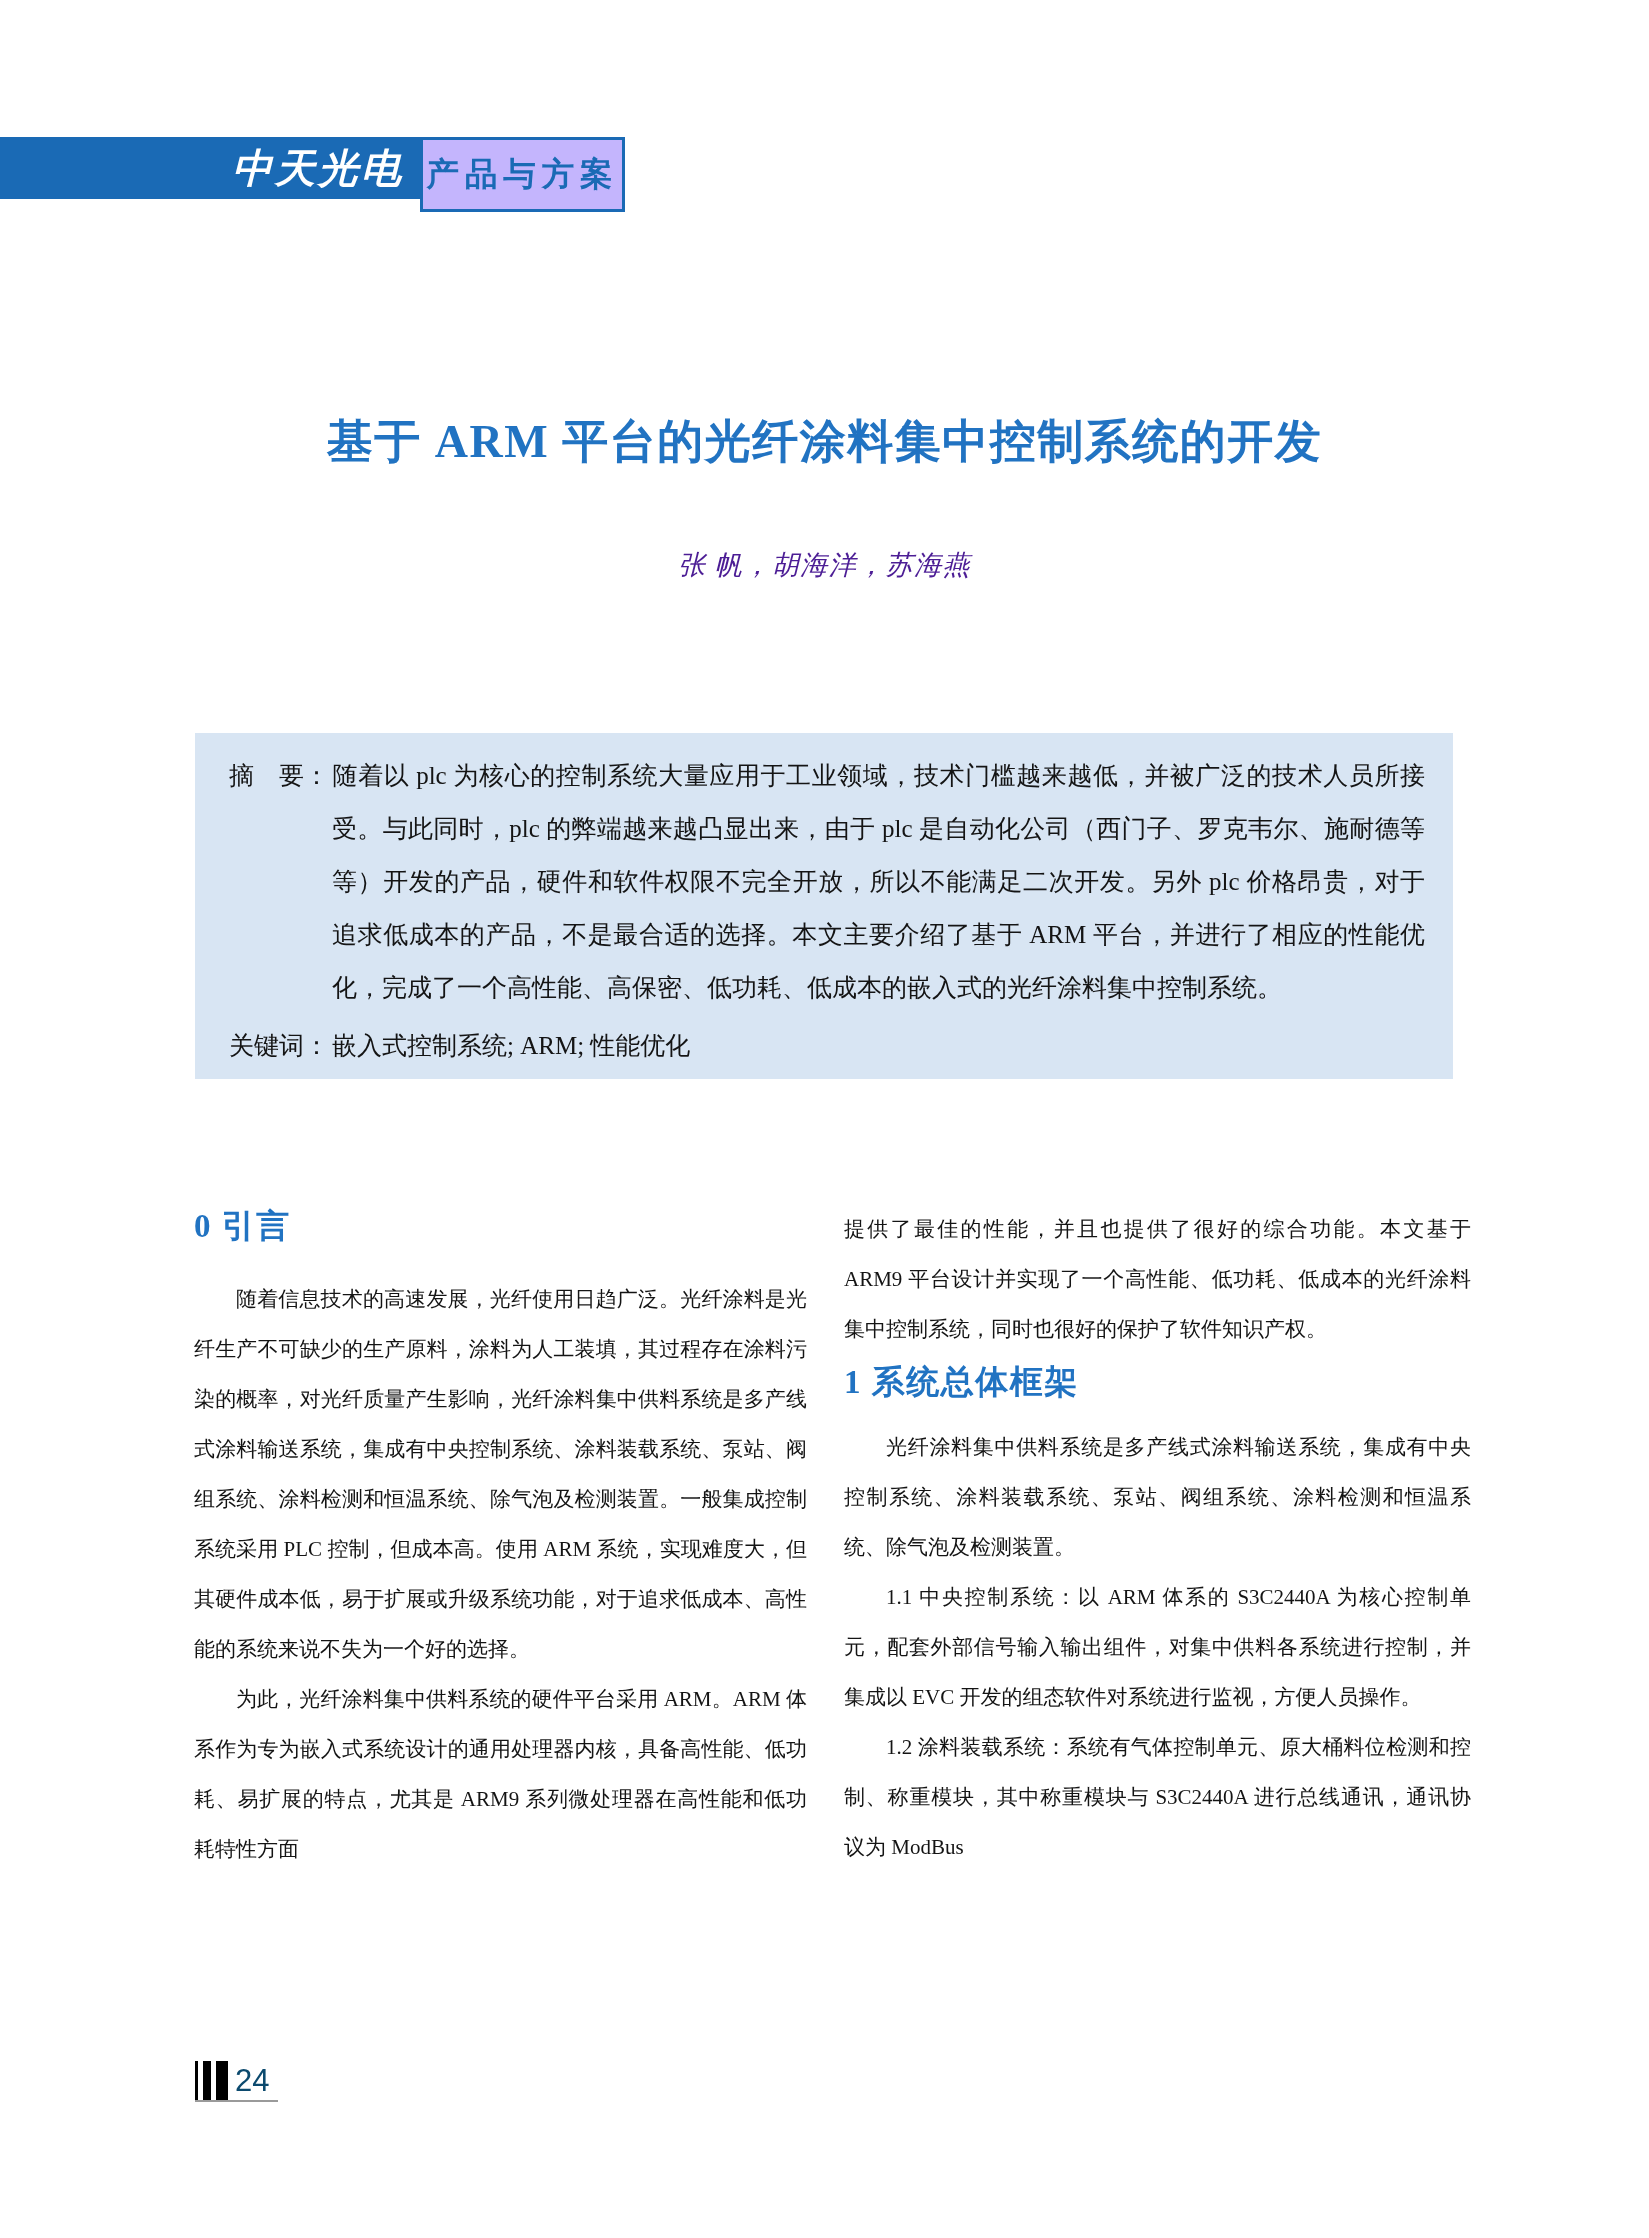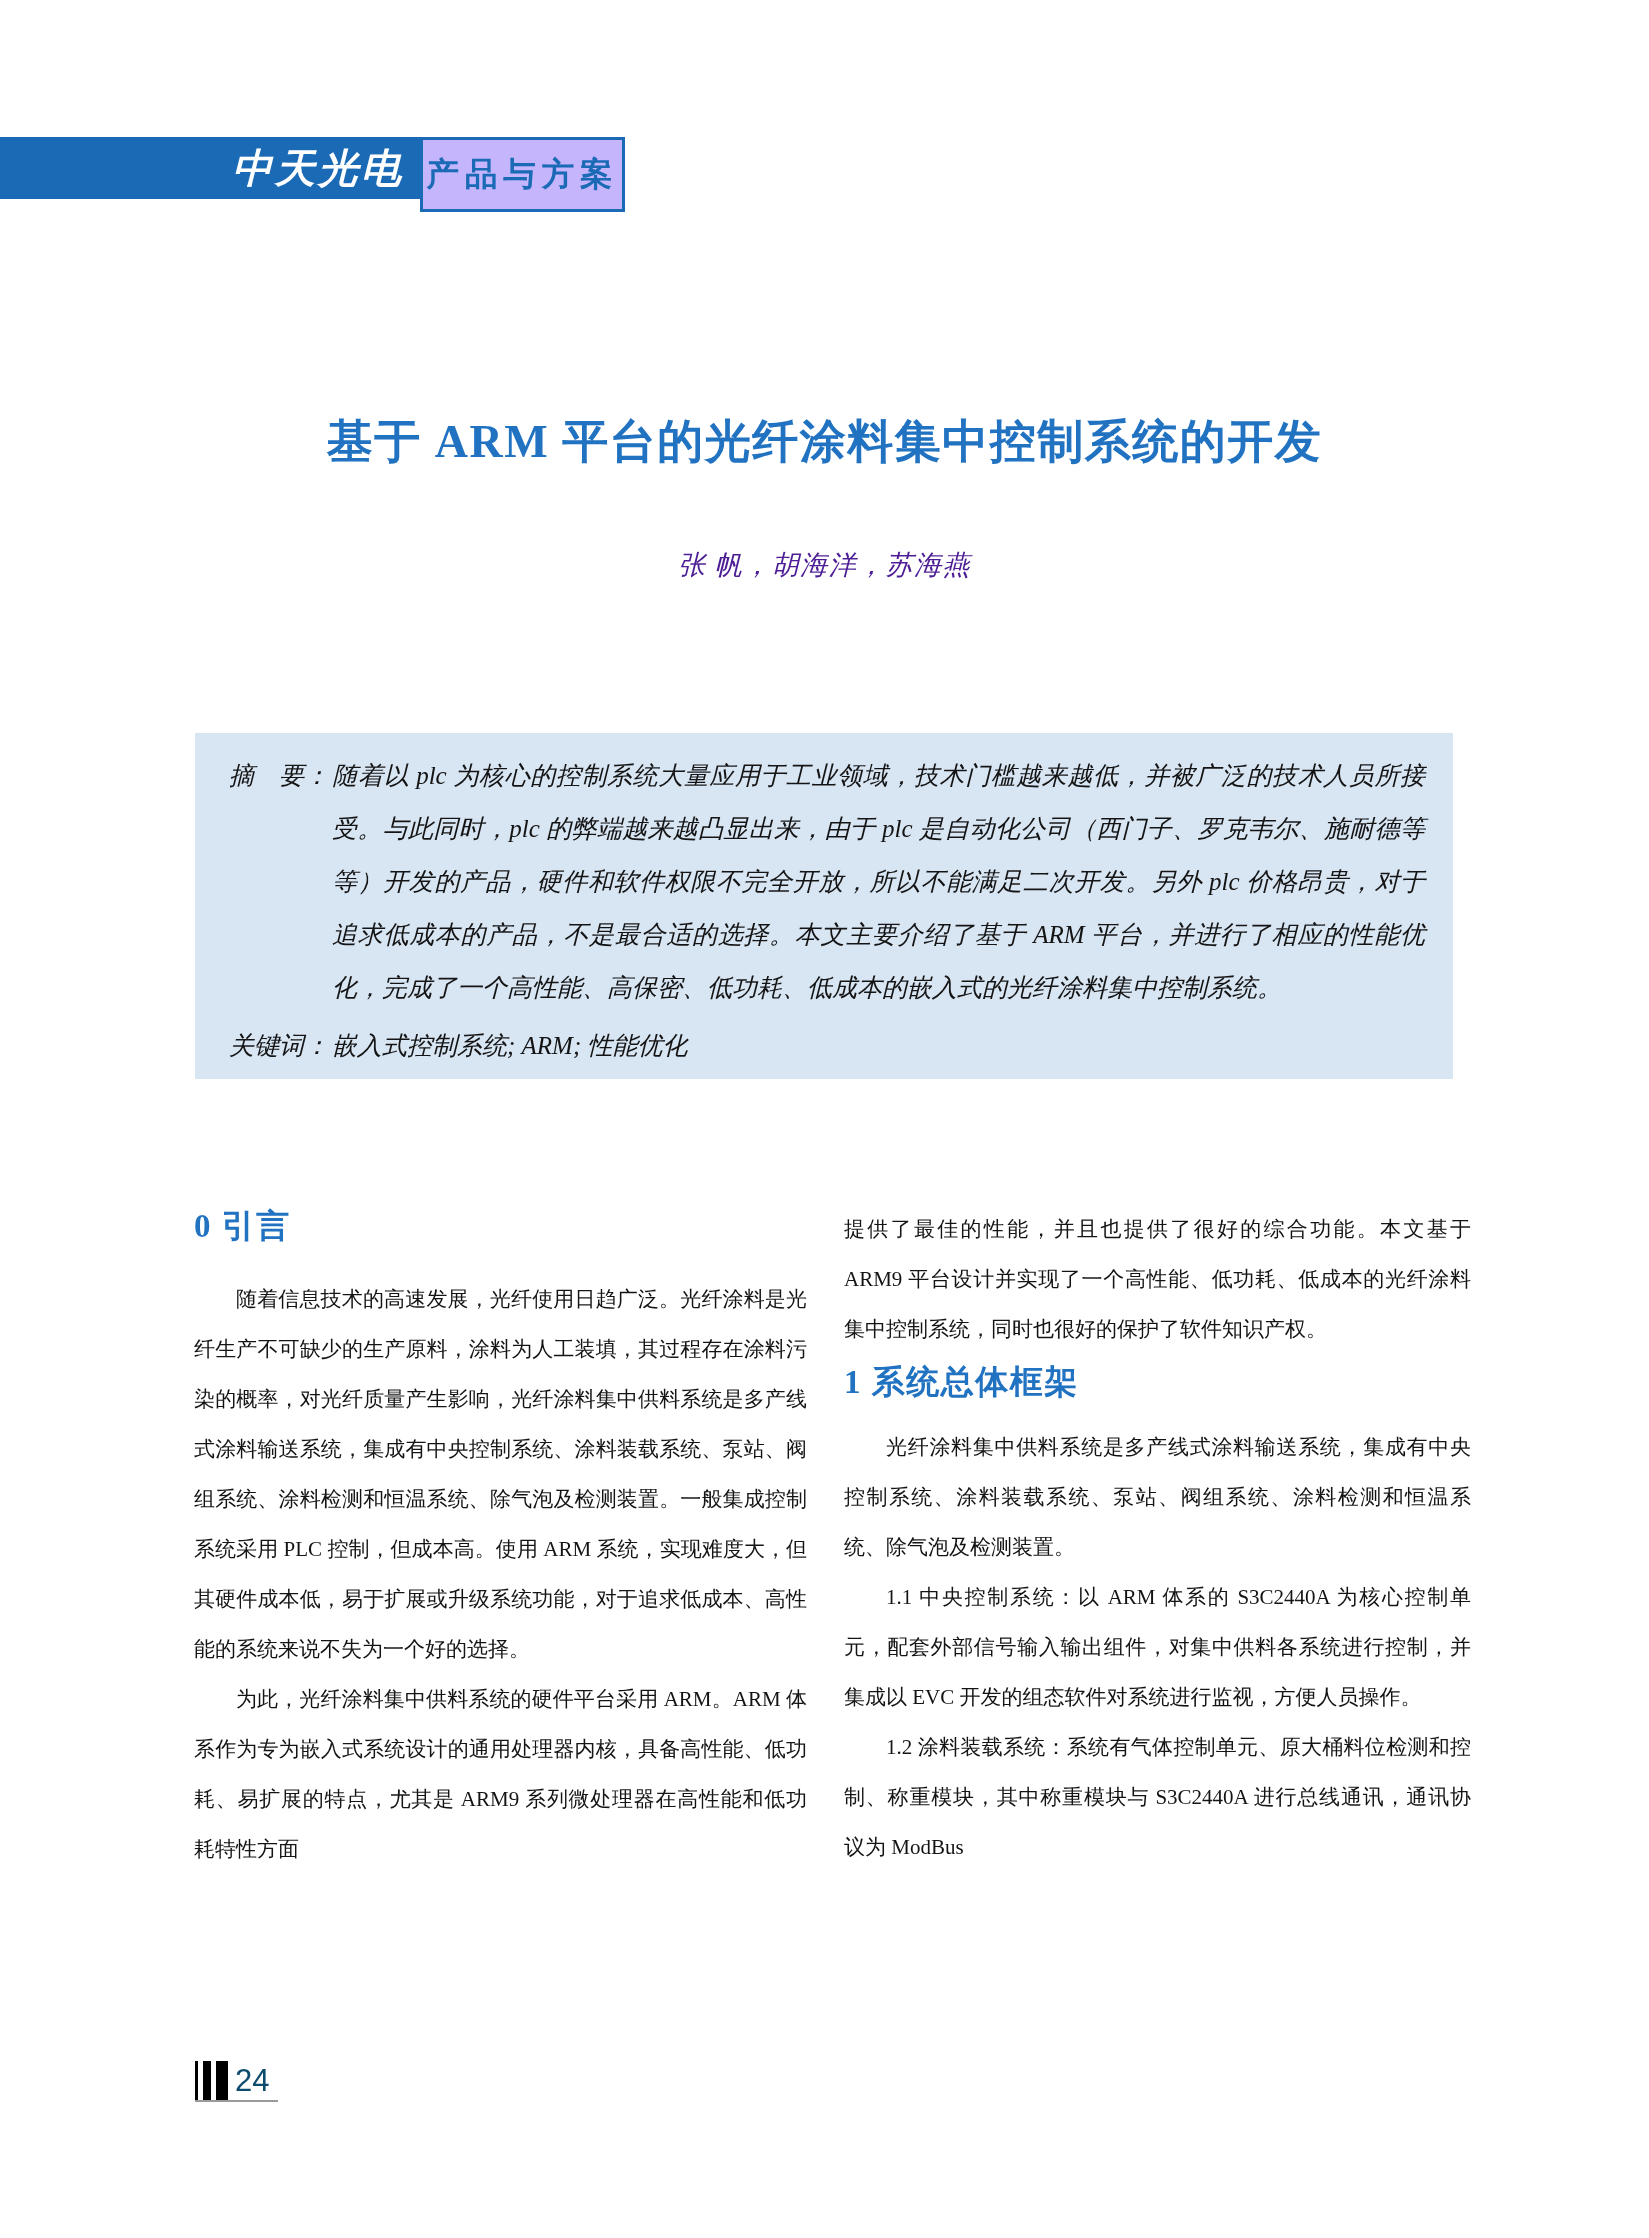--- a/index.html
+++ b/index.html
@@ -47,21 +47,21 @@
     letter-spacing:0.7px;
   }
   
   .abstract-box{
     position:absolute;left:195px;top:733px;width:1258px;height:346px;
     background:#d8e5f3;box-sizing:border-box;
     padding:16.3px 28px 0 34px;
   }
   .abstract-box p{
     margin:0;font-size:25px;line-height:53px;text-align:justify;
-    padding-left:103px;text-indent:-103px;color:#141414;font-style:italic;
+    padding-left:103px;text-indent:-103px;color:#141414;
   }
   .abstract-box p.keywords{margin-top:4.4px;text-align:left;}
   .hang-label{display:inline-block;width:103px;text-indent:0;}
   
   .col{position:absolute;top:1204px;}
   .col-left{left:194px;width:613px;}
   .col-right{left:844px;width:627px;}
   .col p{
     margin:0;font-size:21px;line-height:50px;text-align:justify;
     color:#141414;

